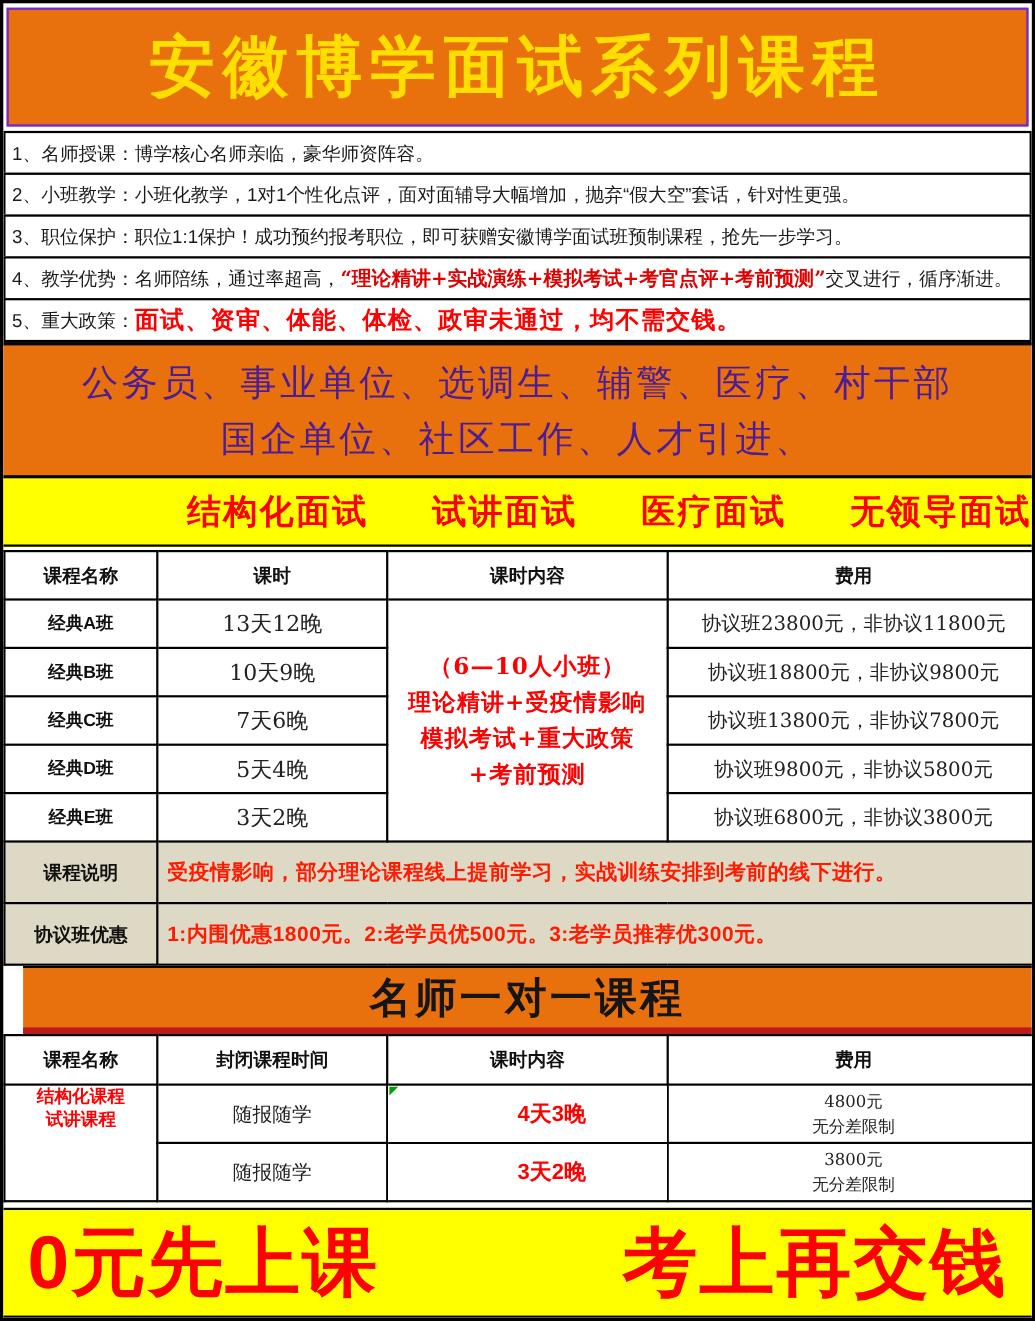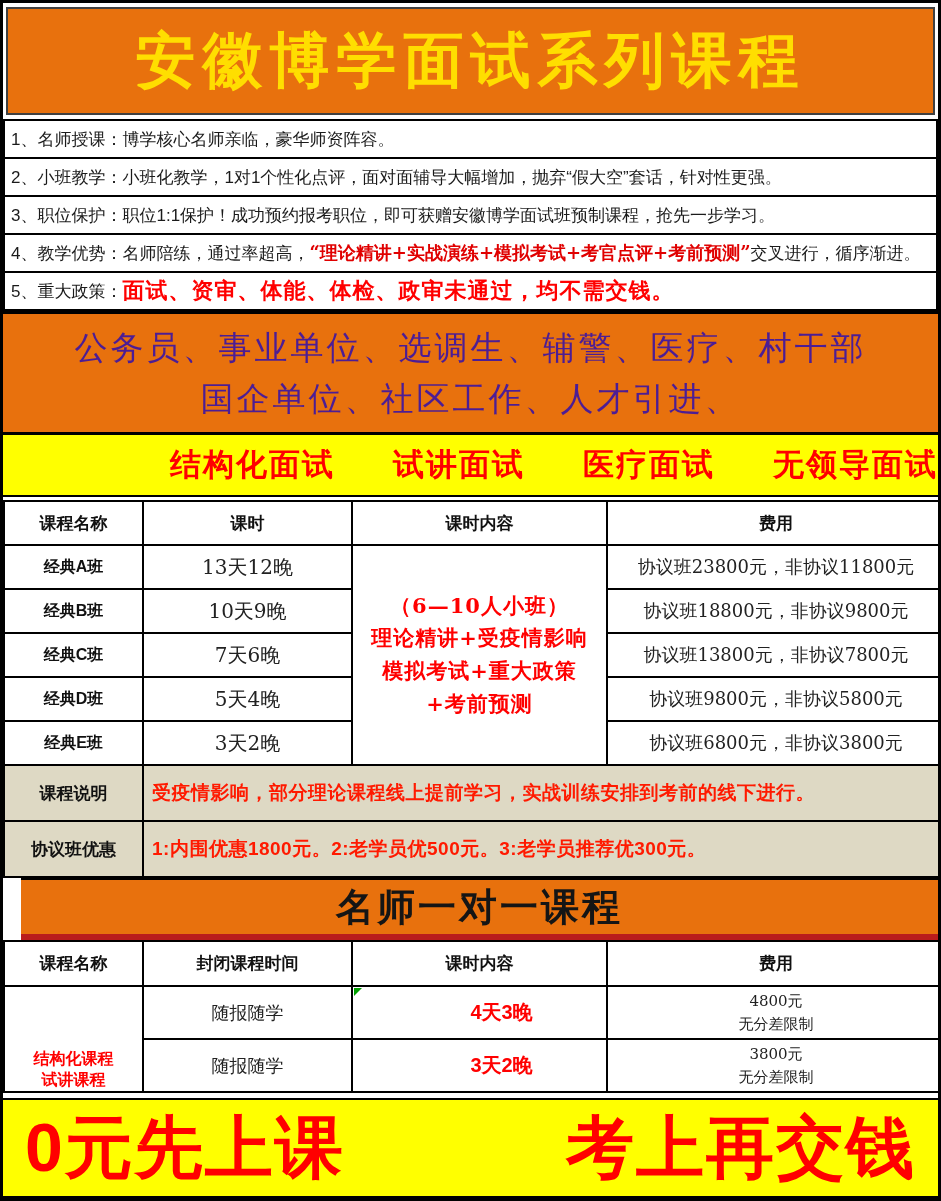--- a/index.html
+++ b/index.html
@@ -5,21 +5,21 @@
   * { box-sizing: border-box; margin: 0; padding: 0; }
   html,body { width: 941px; }
   body { font-family: "Liberation Sans", sans-serif; background:#ffffff; }
   .page {
     width: 941px; height: 1201px; background:#fff;
     border: 3px solid #000; overflow: hidden; position: relative;
   }
   
   .title-banner {
     margin: 4px 3px 0 3px; height: 108px; background: #E8710D;
-    border: 2px solid #404040; display:flex; align-items:center; justify-content:center;
+    border: 2px solid #6d28d9; display:flex; align-items:center; justify-content:center;
   }
   .title-banner .title {
     font-family: "DejaVu Serif", serif; font-weight: bold;
     font-size: 60px; color: #FFDE00; letter-spacing: 7px; white-space: nowrap;
   }
   
   .features { margin-top: 4px; }
   .feature-row {
     height: 40px; border: 2px solid #000; margin-top: -2px;
     display:flex; align-items:center; padding-left: 6px;
@@ -62,21 +62,21 @@
   
   .one-banner {
     height: 62px; background:#E8710D; border-top:2px solid #000; border-bottom:6px solid #b91c1c;
     display:flex; align-items:center; justify-content:center;margin-left:18px;
   }
   .one-banner .one-title { font-size: 38px; font-weight:bold; color:#151515; letter-spacing: 3px; }
   .t2 { margin-top:0; }
   .t2 th { height: 45px; }
   .t2 td { height: 52px; background:#fff; }
   .course-cell { }
-  .course-names { display:flex; flex-direction:column; justify-content:flex-end; height: 104px; }
+  .course-names { display:flex; flex-direction:column; justify-content:flex-start; height: 104px; }
   .course-name { font-size: 16px; font-weight:bold; color:#FF0000; }
   .schedule { font-family:"DejaVu Serif", serif; font-size: 18px; color:#222; }
   .t2-hours { font-size: 20px; font-weight: bold; color:#FF0000; position:relative;padding-left:44px; }
   .corner-marker {
     position:absolute; top:1px; left:1px; width:0; height:0;
     border-top: 8px solid #00A000; border-right: 8px solid transparent;
   }
   .t2-fee { font-family:"DejaVu Serif", serif; font-size: 15px; color:#222; line-height: 1.5; }
   
   .footer-banner {

